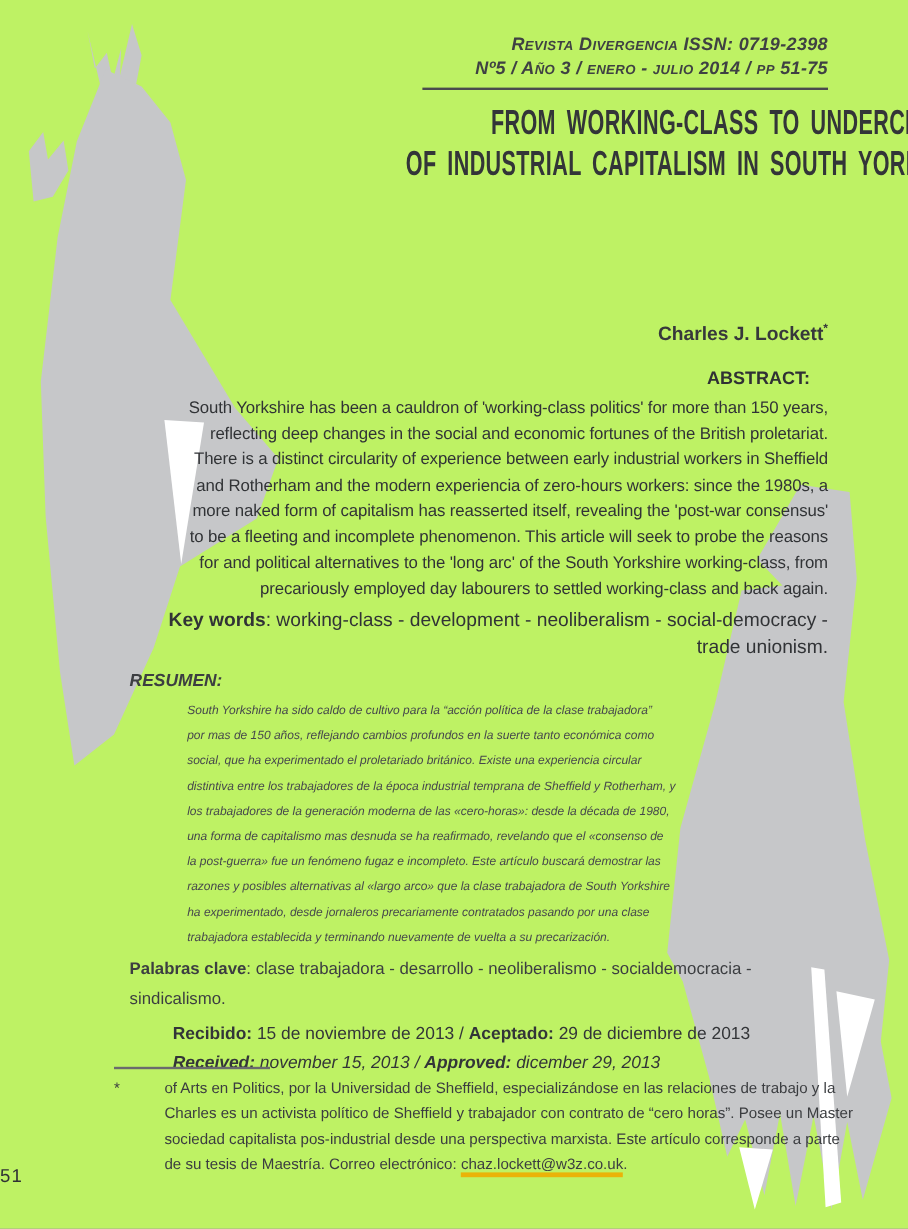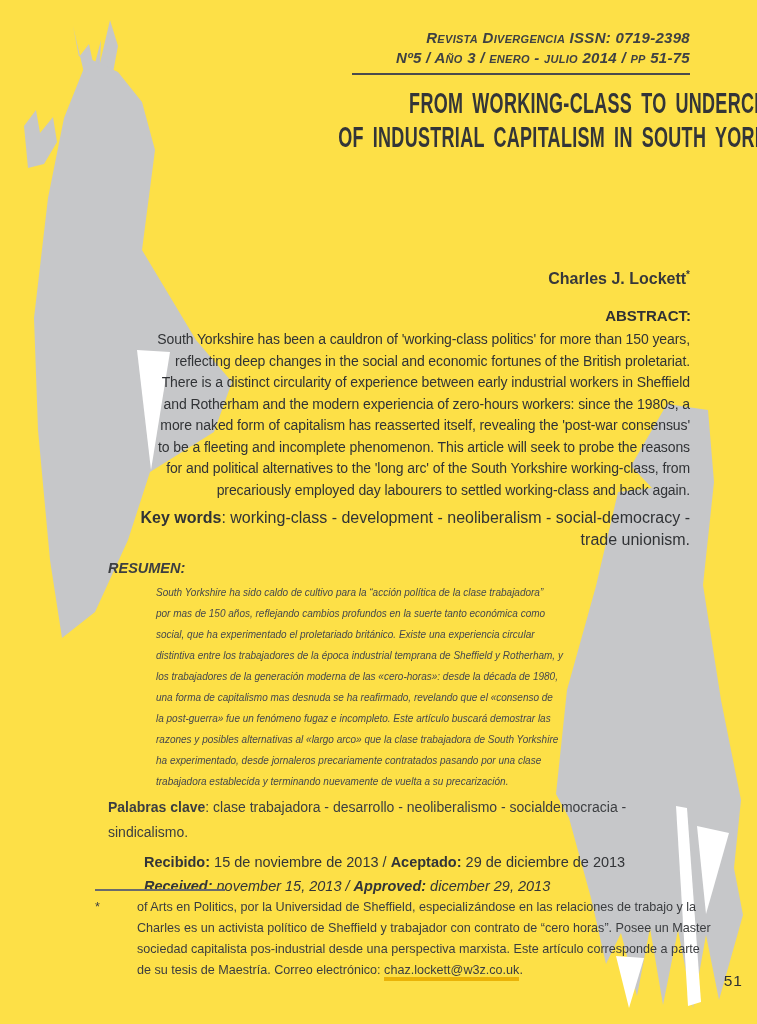--- a/index.html
+++ b/index.html
@@ -1,17 +1,17 @@
 <!DOCTYPE html>
 <html><head>
 <meta charset="utf-8">
 <style>
   html,body{margin:0;padding:0;background:#9c9c9c;}
   .page{
-    position:relative;width:757px;height:1024px;background:#fde047;overflow:hidden;
+    position:relative;width:757px;height:1024px;background:#bef264;overflow:hidden;
     font-family:"Liberation Sans", sans-serif;color:#3a3b3e;margin:0 auto;
   }
   .bg-art{position:absolute;left:0;top:0;z-index:0;}
   .layer{position:absolute;z-index:1;}
 
   
   .jheader{top:28px;right:67px;text-align:right;font-style:italic;font-weight:600;
            font-variant:small-caps;font-size:15px;line-height:20px;color:#3f4143;letter-spacing:.3px;}
   .hrule{margin-top:5px;margin-left:auto;width:338px;height:2px;background:#4a4b4d;}
 
@@ -21,21 +21,21 @@
   .title-en .tline span{display:inline-block;transform:scaleX(.62);transform-origin:100% 50%;letter-spacing:.5px;word-spacing:6px;}
 
   
   .title-es{top:173px;left:100px;right:0;text-align:left;font-style:italic;
             font-size:29px;line-height:43px;color:#6c6e72;white-space:nowrap;}
   .title-es .tline span{display:inline-block;transform:scaleX(.62);transform-origin:0 50%;letter-spacing:.5px;word-spacing:6px;}
 
   .author{top:269px;right:67px;font-size:16px;font-weight:bold;color:#37383b;}
   .author sup{font-size:10px;}
 
-  .abs-head{top:307px;right:66px;font-size:15px;font-weight:bold;color:#303134;}
+  .abs-head{top:307px;right:82px;font-size:15px;font-weight:bold;color:#303134;}
 
   .abstract{top:329px;left:80px;right:67px;text-align:right;font-size:14px;line-height:21.5px;
             color:#313336;font-weight:500;letter-spacing:-0.1px;}
   .abstract div{white-space:nowrap;}
 
   .keywords{top:507px;left:80px;right:67px;text-align:right;font-size:16px;line-height:22px;color:#313336;}
   .keywords .b{font-weight:bold;}
   .keywords div{white-space:nowrap;}
 
   .res-head{top:560px;left:108px;font-size:14.5px;font-weight:bold;font-style:italic;color:#3c3e41;}
@@ -50,21 +50,21 @@
   .dates .b{font-weight:bold;}
   .dates .en{font-style:italic;}
 
   .fn-rule{top:889px;left:95px;width:130px;height:1.5px;background:#6a6b6d;}
   .footnote{top:897px;left:95px;right:55px;font-size:12.6px;line-height:21px;color:#3b3d40;}
   .fn-mark{position:absolute;left:0;top:0;}
   .fn-text{margin-left:42px;}
   .fn-text div{white-space:nowrap;}
   .email{color:#3b3d40;text-decoration:none;border-bottom:4px solid #eab308;cursor:pointer;}
 
-  .pageno{top:972px;left:0;right:14px;text-align:right;font-size:15.5px;color:#2f3134;letter-spacing:1px;}
+  .pageno{top:972px;left:0;right:14px;text-align:left;font-size:15.5px;color:#2f3134;letter-spacing:1px;}
 </style>
 </head>
 <body>
 
 <div class="page">
 
   <svg class="bg-art" width="757" height="1024" viewBox="0 0 757 1024">
     <g fill="#c6c7c9">
       <polygon points="73,26 79,57 89,44 94,67 101,40 100,63 110,20 118,46 112,78 88,90"></polygon>
       <polygon points="24,126 36,110 40,133 53,117 57,142 44,164 28,168"></polygon>

